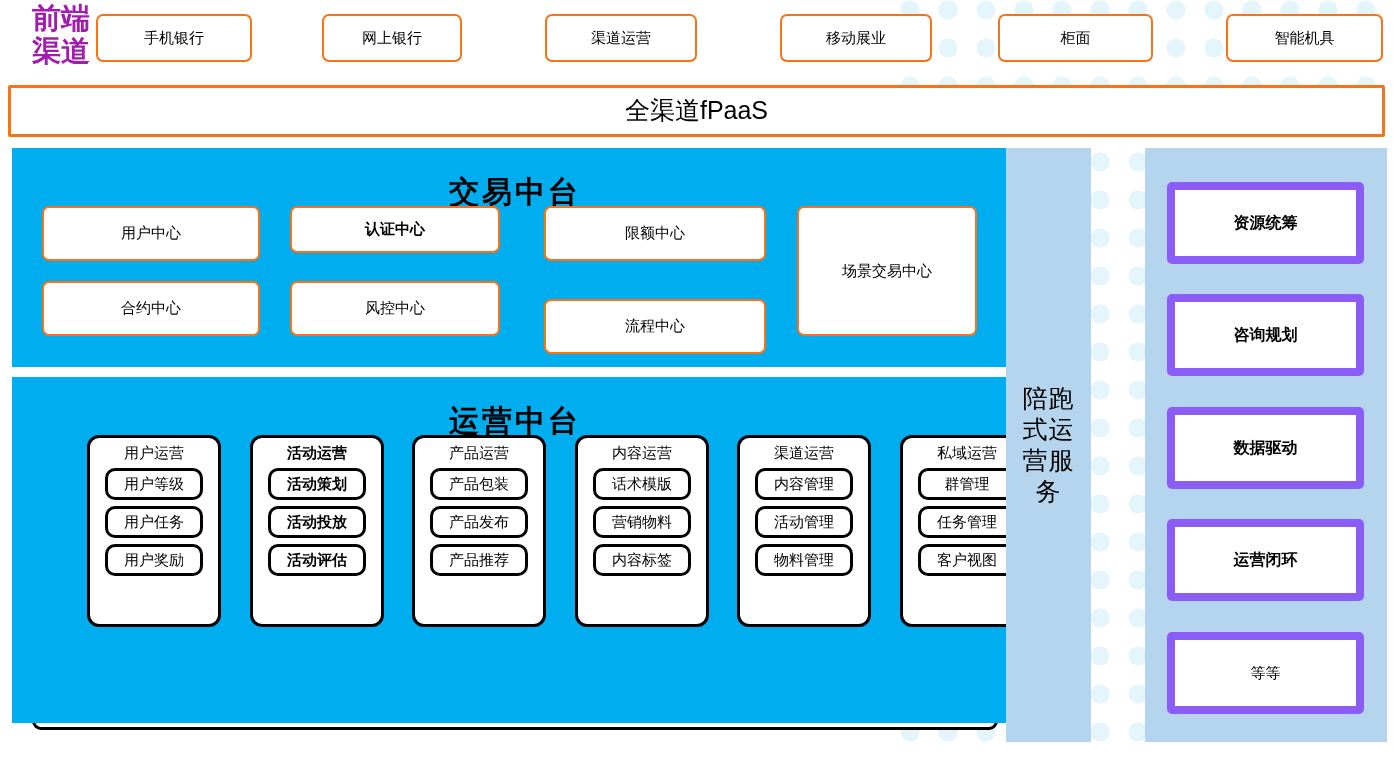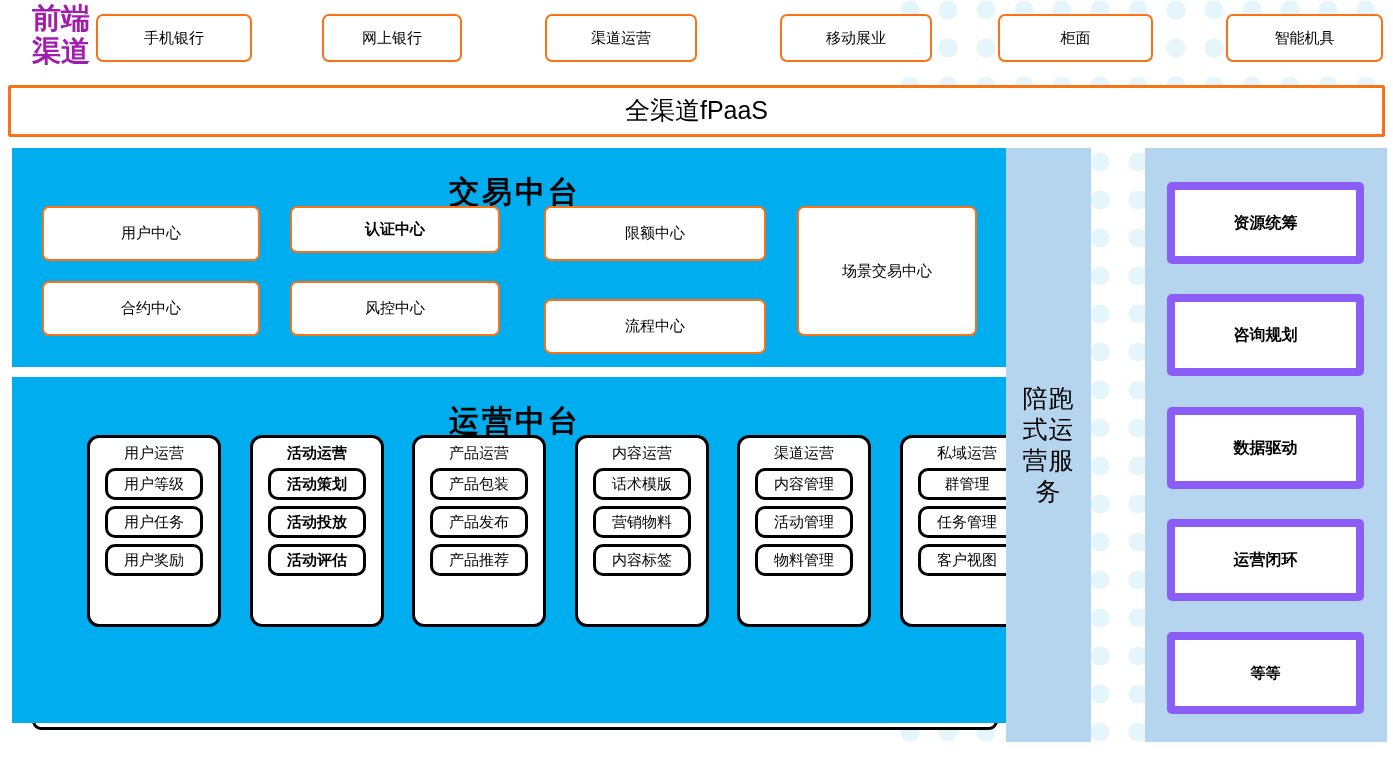--- a/index.html
+++ b/index.html
@@ -209,21 +209,21 @@
     background: #fff;
     border: 8px solid #8b5cf6;
     border-radius: 5px;
     display: flex;
     align-items: center;
     justify-content: center;
     font-size: 16px;
     font-weight: bold;
     color: #000;
   }
-  #rightpanel .rbox.plain { font-weight: bold; font-size: 15px; }
+  #rightpanel .rbox.plain { font-weight: normal; font-size: 15px; }
 </style>
 </head>
 <body>
 
 <div id="root">
 
   <div id="dots"></div>
 
   <div class="layer" id="ch-label">
     <span>前端</span>

